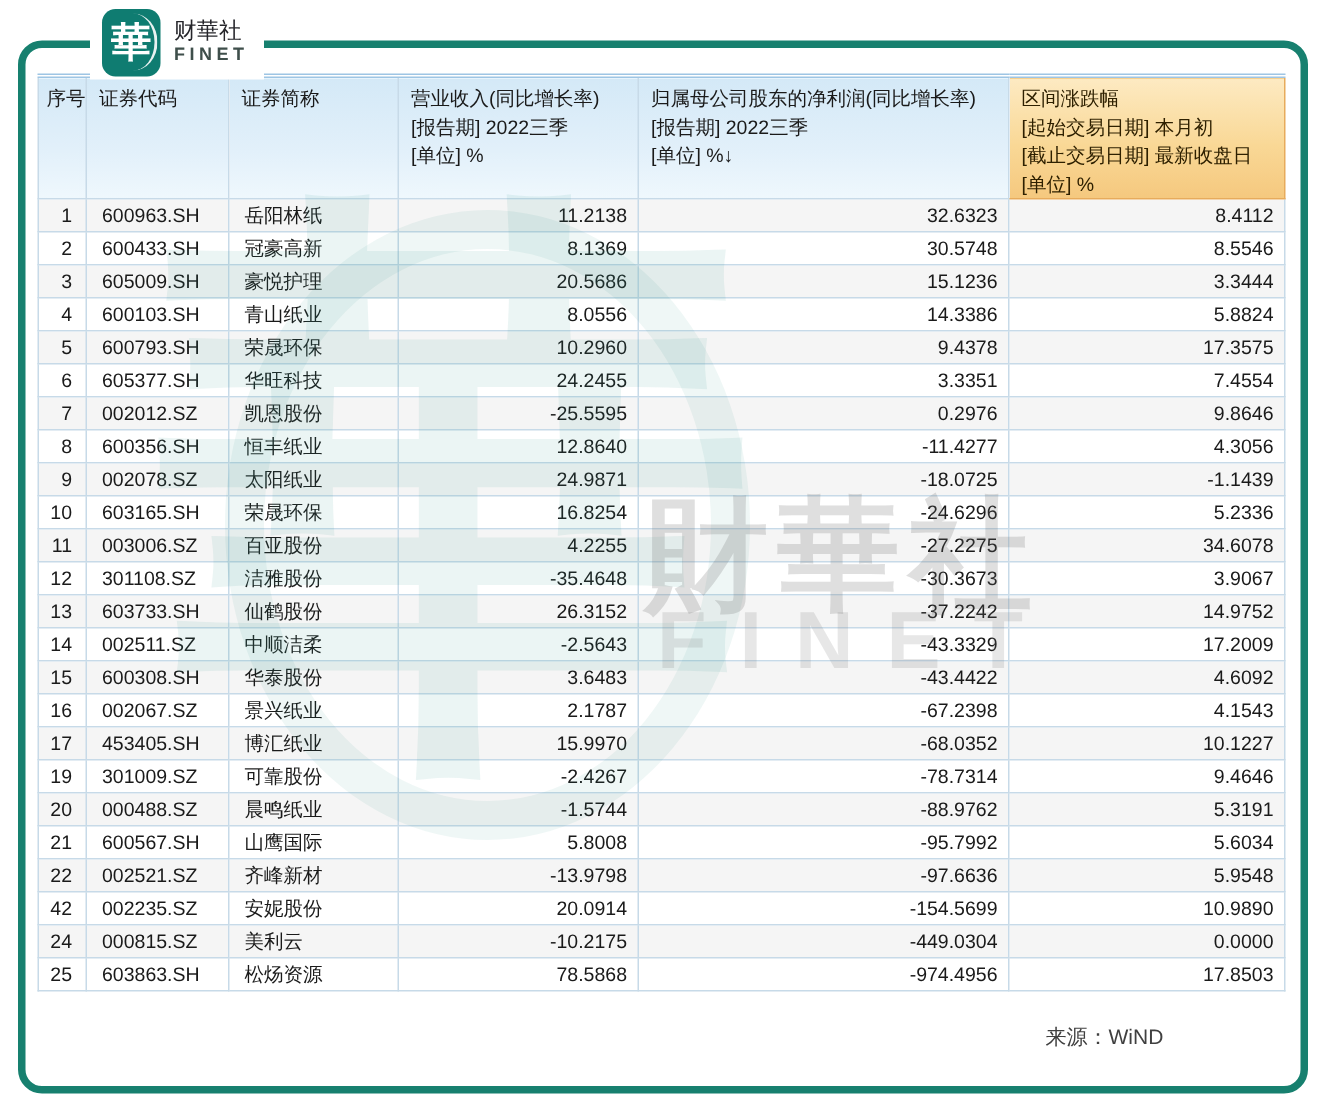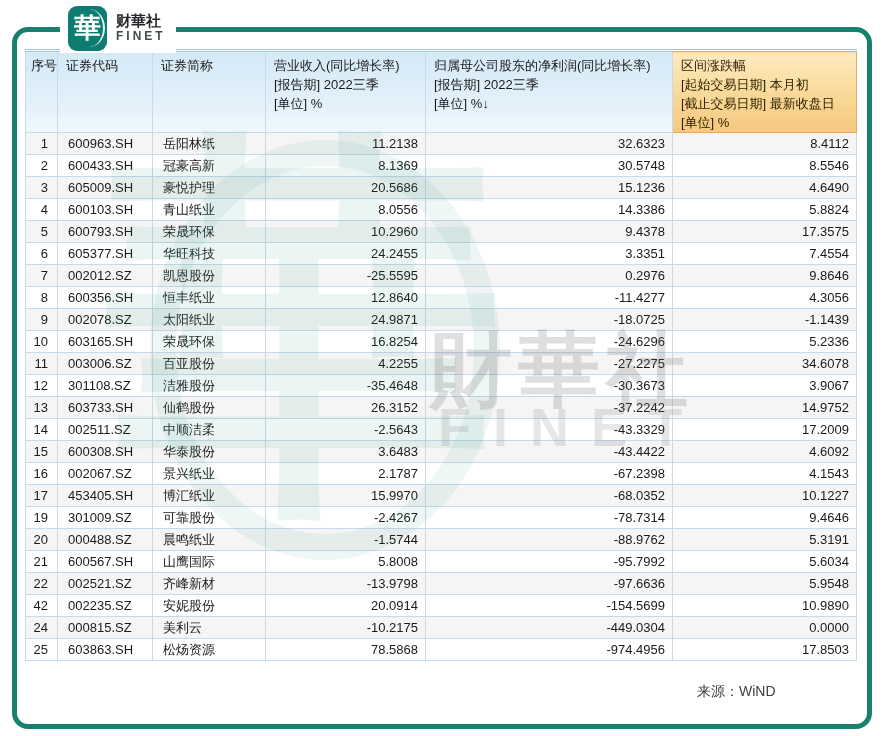--- a/index.html
+++ b/index.html
@@ -13,21 +13,21 @@
 
   
   .logo-block { position:absolute; left:60px; top:3px; height:50px; padding:0 10px 0 8px;
                 background:#ffffff; display:flex; align-items:center; gap:9px; z-index:3; }
   .logo-mark { width:39px; height:45px; background:#0f7c71; border-radius:9px; position:relative;
                color:#ffffff; font-family:"DejaVu Serif",serif; font-weight:bold; font-size:27px;
                display:flex; align-items:center; justify-content:center; overflow:hidden; }
   .logo-mark::after { content:""; position:absolute; right:2px; top:3px; width:30px; height:38px;
                       border-right:2px solid rgba(255,255,255,.9); border-radius:50%; }
   .logo-text { display:flex; flex-direction:column; line-height:1.1; }
-  .logo-cn { font-size:15px; font-weight:bold; color:#26262b; }
+  .logo-cn { font-size:15px; font-weight:normal; color:#26262b; }
   .logo-en { font-size:12px; font-weight:bold; color:#3f4f4b; letter-spacing:3px; }
 
   
   table { position:absolute; left:25px; top:49px; width:831px; border-collapse:collapse;
           table-layout:fixed; z-index:1; font-size:13px; color:#1a1a1a; }
   th, td { border:1px solid #c7daE8; border:1px solid #c7dae8; overflow:hidden; white-space:nowrap; }
   thead th { background:linear-gradient(180deg,#d4e9f7 0%,#e2f0fa 60%,#eff8fd 100%);
              font-weight:normal; vertical-align:top; text-align:left; height:80px;
              padding:4px 6px 0 8px; line-height:19px; border-top:3px double #9ec5e4; }
   thead th.c1 { padding-left:5px;text-align:right; }
@@ -116,21 +116,21 @@
         <td class="c-num">8.1369</td>
         <td class="c-num">30.5748</td>
         <td class="c-num">8.5546</td>
       </tr>
       <tr>
         <td class="c-no">3</td>
         <td class="c-left">605009.SH</td>
         <td class="c-left">豪悦护理</td>
         <td class="c-num">20.5686</td>
         <td class="c-num">15.1236</td>
-        <td class="c-num">4.6490</td>
+        <td class="c-num">3.3444</td>
       </tr>
       <tr>
         <td class="c-no">4</td>
         <td class="c-left">600103.SH</td>
         <td class="c-left">青山纸业</td>
         <td class="c-num">8.0556</td>
         <td class="c-num">14.3386</td>
         <td class="c-num">5.8824</td>
       </tr>
       <tr>

